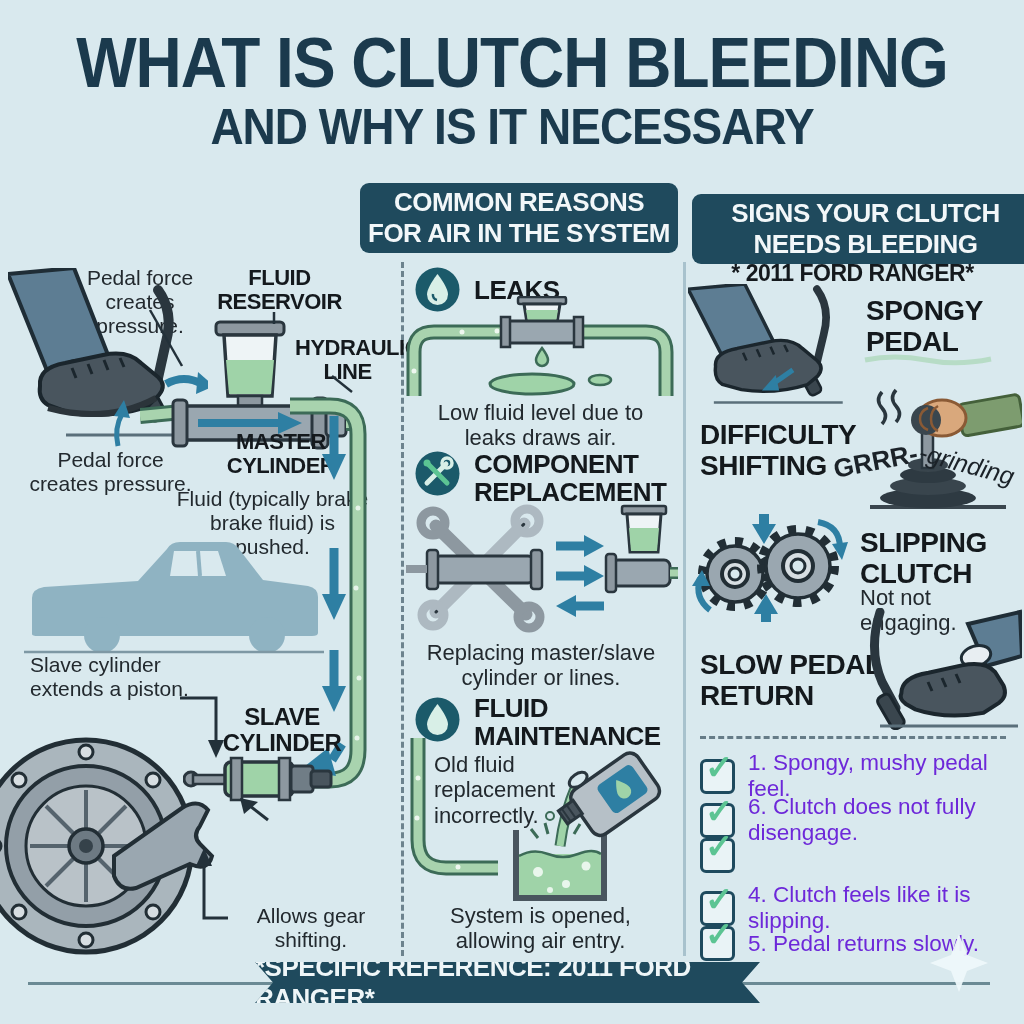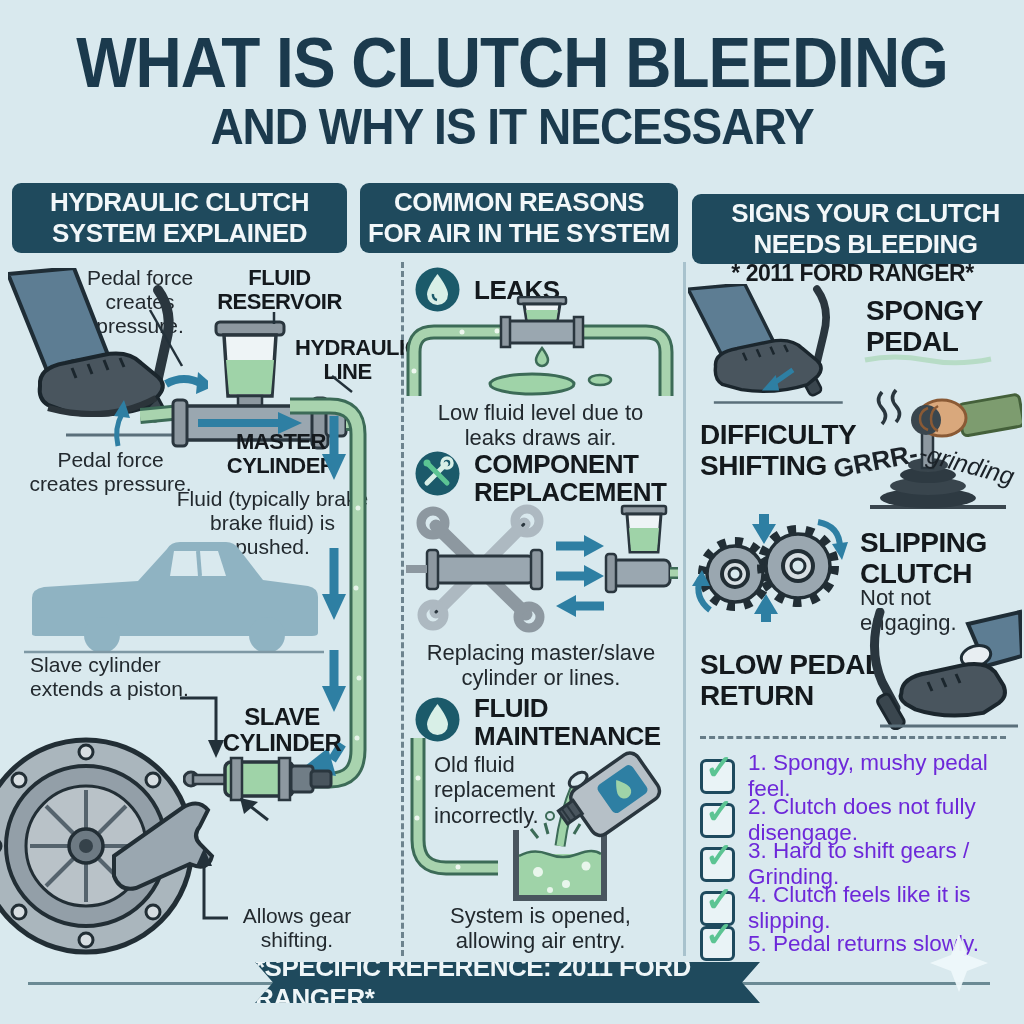--- a/index.html
+++ b/index.html
@@ -56,22 +56,20 @@
   svg{display:block;}
 </style>
 </head>
 <body>
 
 <div class="canvas">
 
   <div class="abs title1">WHAT IS CLUTCH BLEEDING</div>
   <div class="abs title2">AND WHY IS IT NECESSARY</div>
 
-  <div class="abs colhead pre" style="left:12px;width:335px;">HYDRAULIC CLUTCH
-SYSTEM EXPLAINED</div>
   <div class="abs colhead pre" style="left:360px;width:318px;text-align:center;">COMMON REASONS
 FOR AIR IN THE SYSTEM</div>
   <div class="abs colhead pre" style="left:692px;width:347px;margin-top:11px;">SIGNS YOUR CLUTCH
 NEEDS BLEEDING</div>
 
   <div class="abs divider-dashed" style="left:401px;"></div>
   <div class="abs divider-solid" style="left:683px;"></div>
 
   <div class="abs lbl ctr pre" style="left:60px;top:266px;width:160px;">Pedal force
 creates pressure.</div>
@@ -197,21 +195,21 @@
     <line x1="274" y1="54" x2="274" y2="66" stroke="#23313a" stroke-width="2.5"></line>
     <path d="M332,118 L352,134" stroke="#23313a" stroke-width="2.5" fill="none"></path>
     <path d="M180,440 L216,440 L216,484" stroke="#23313a" stroke-width="3" fill="none"></path>
     <polygon points="208,482 216,500 224,482" fill="#23313a"></polygon>
     <path d="M268,562 L250,548" stroke="#23313a" stroke-width="3" fill="none"></path>
     <polygon points="244,556 240,540 258,544" fill="#23313a"></polygon>
     <path d="M228,660 L204,660 L204,606" stroke="#23313a" stroke-width="3" fill="none"></path>
     <polygon points="196,608 204,590 212,608" fill="#23313a"></polygon>
   </svg>
 
-  <div class="abs lbl ctr pre" style="left:222px;top:904px;width:150px;text-align:center;">Allows gear
+  <div class="abs lbl ctr pre" style="left:236px;top:904px;width:150px;text-align:center;">Allows gear
 shifting.</div>
 
   <svg class="abs icon-circle" style="left:414px;top:266px;" viewBox="0 0 47 47">
     <circle cx="23.5" cy="23.5" r="22" fill="#1b5a6a"></circle>
     <path d="M23.5,8 C23.5,8 13,21 13,28.5 a10.5,10.5 0 0 0 21,0 C34,21 23.5,8 23.5,8 Z" fill="#d8efe7"></path>
     <path d="M19,28 a5,5 0 0 0 4,6" stroke="#1b5a6a" stroke-width="2.5" fill="none"></path>
   </svg>
   <div class="abs h3" style="left:474px;top:276px;">LEAKS</div>
 
   <svg class="abs" style="left:402px;top:296px;" width="276" height="114" viewBox="0 0 276 114">
@@ -391,27 +389,26 @@
   <div class="abs chk-row" style="left:700px;top:750px;">
     <span class="chk-box">
         <span class="chk-mark">✓</span>
       </span>
     <span class="chk-lbl">1. Spongy, mushy pedal feel.</span>
   </div>
   <div class="abs chk-row" style="left:700px;top:794px;">
     <span class="chk-box">
         <span class="chk-mark">✓</span>
       </span>
-    <span class="chk-lbl">2. Clutch does not fully disengage.</span>
+    <span class="chk-lbl">6. Clutch does not fully disengage.</span>
   </div>
   <div class="abs chk-row" style="left:700px;top:838px;">
     <span class="chk-box">
         <span class="chk-mark">✓</span>
       </span>
-    <span class="chk-lbl">3. Hard to shift gears / Grinding.</span>
   </div>
   <div class="abs chk-row" style="left:700px;top:882px;">
     <span class="chk-box">
         <span class="chk-mark">✓</span>
       </span>
     <span class="chk-lbl">4. Clutch feels like it is slipping.</span>
   </div>
   <div class="abs chk-row" style="left:700px;top:926px;">
     <span class="chk-box">
         <span class="chk-mark">✓</span>

